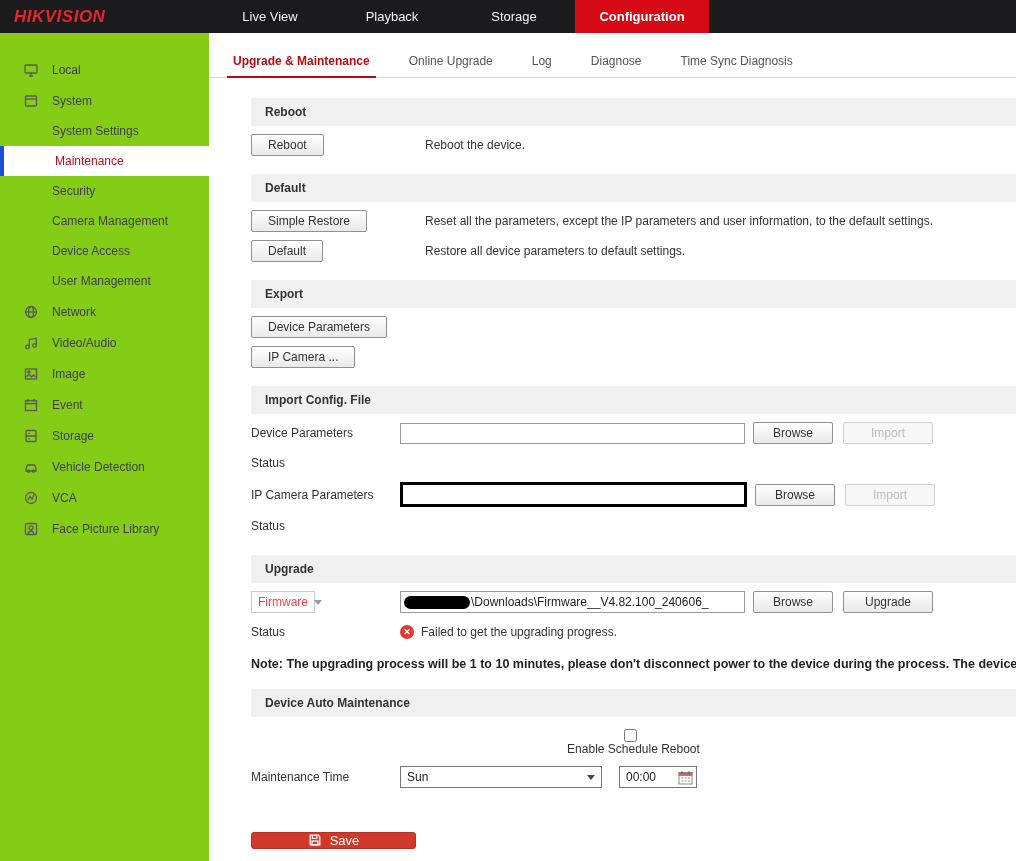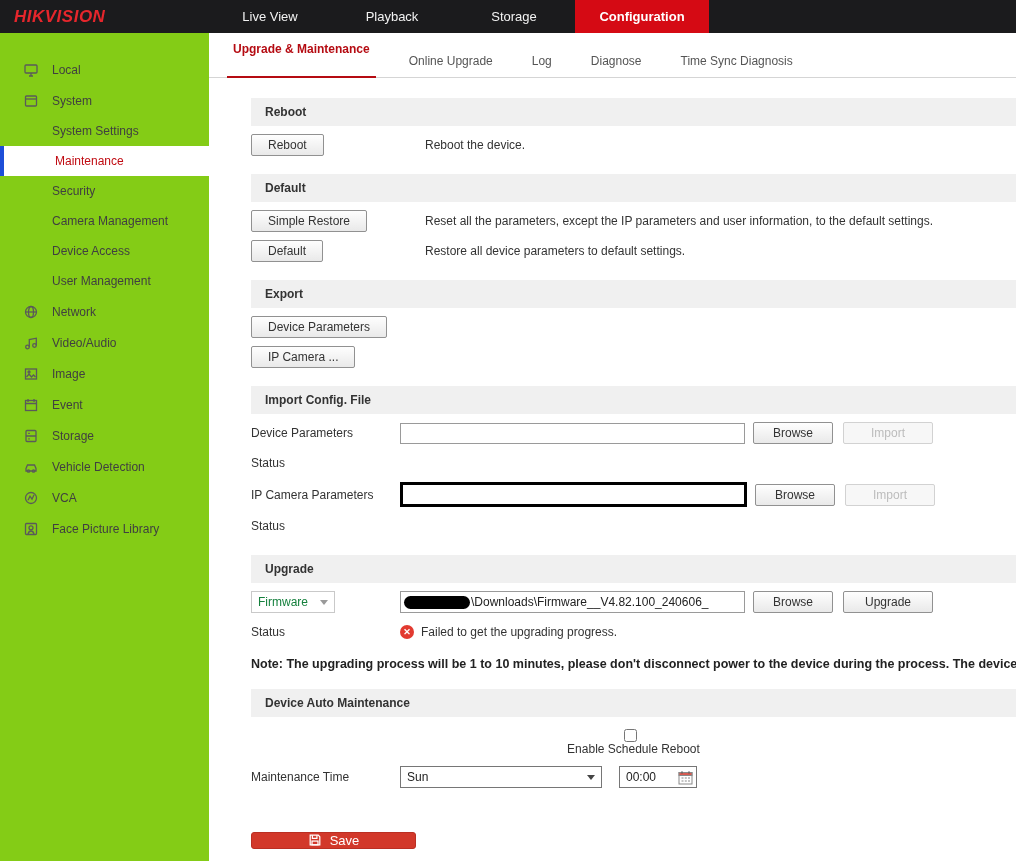--- a/index.html
+++ b/index.html
@@ -28,21 +28,21 @@
   .side-item.selected { background:#fff; color:#c00b12;
                         border-left:4px solid #1d4ed8; padding-left:21px; }
   .sicon svg { stroke:#5a5a5a; fill:none; stroke-width:1.3; }
 
   
   .content { position:absolute; top:33px; left:209px; right:0; bottom:0; background:#fff; }
   .tabbar { display:flex; gap:27px; padding:14px 0 0 18px; height:45px;
             border-bottom:1px solid #d5d5d5; align-items:flex-end; }
   .tab { font-size:12px; color:#555; padding:0 6px 9px 6px; cursor:pointer; white-space:nowrap; }
   .tab.active { color:#b50b12; font-weight:bold; border-bottom:2px solid #b50b12;
-                margin-bottom:-1px; padding-bottom:20px; }
+                margin-bottom:-1px; padding-bottom:8px; }
 
   .sections { margin:20px 0 0 42px; width:765px; }
   .sec-header { background:#f0f0f0; height:28px; line-height:28px; padding-left:14px;
                 font-size:12px; font-weight:bold; color:#333; margin-top:18px; }
   .sec-header:first-child { margin-top:0; }
 
   .row { display:flex; align-items:center; margin:8px 0; min-height:22px; position:relative; }
   .desc { position:absolute; left:174px; font-size:12px; color:#333; white-space:nowrap; }
   .label { width:149px; font-size:12px; color:#333; flex-shrink:0; }
 
@@ -75,21 +75,21 @@
   .chk-row { display:flex; align-items:center; margin:12px 0 10px 0;flex-direction:column; }
   .chk-row input { width:13px; height:13px; margin-right:7px; }
   .chk-label { font-size:12px; color:#333; }
 
   .select { height:22px; border:1px solid #767676; background:#fff; display:flex;
             align-items:center; justify-content:space-between; font-size:12px;
             color:#222; padding:0 6px; cursor:pointer; }
   .select .caret { width:0; height:0; border-left:4px solid transparent;
                    border-right:4px solid transparent; border-top:5px solid #444;
                    margin-left:6px; }
-  .select.firmware { width:84px; color:#15803d; border-color:#c9c9c9;justify-content:space-between; }
+  .select.firmware { width:64px; color:#ef4444; border-color:#c9c9c9;justify-content:space-between; }
   .select.firmware .caret { border-top-color:#9a9a9a; }
   .select.day { width:202px; margin-right:17px; }
 
   .timebox { width:78px; height:22px; border:1px solid #767676; background:#fff;
              display:flex; align-items:center; justify-content:space-between;
              font-size:12px; color:#222; padding:0 3px 0 6px; cursor:text; }
 
   .save-row { margin-top:41px; }
   .save-btn { width:165px; height:17px; background:#d2382a; border:1px solid #ba2f23;
               border-radius:3px; color:#fff; font-size:13px; display:flex;

